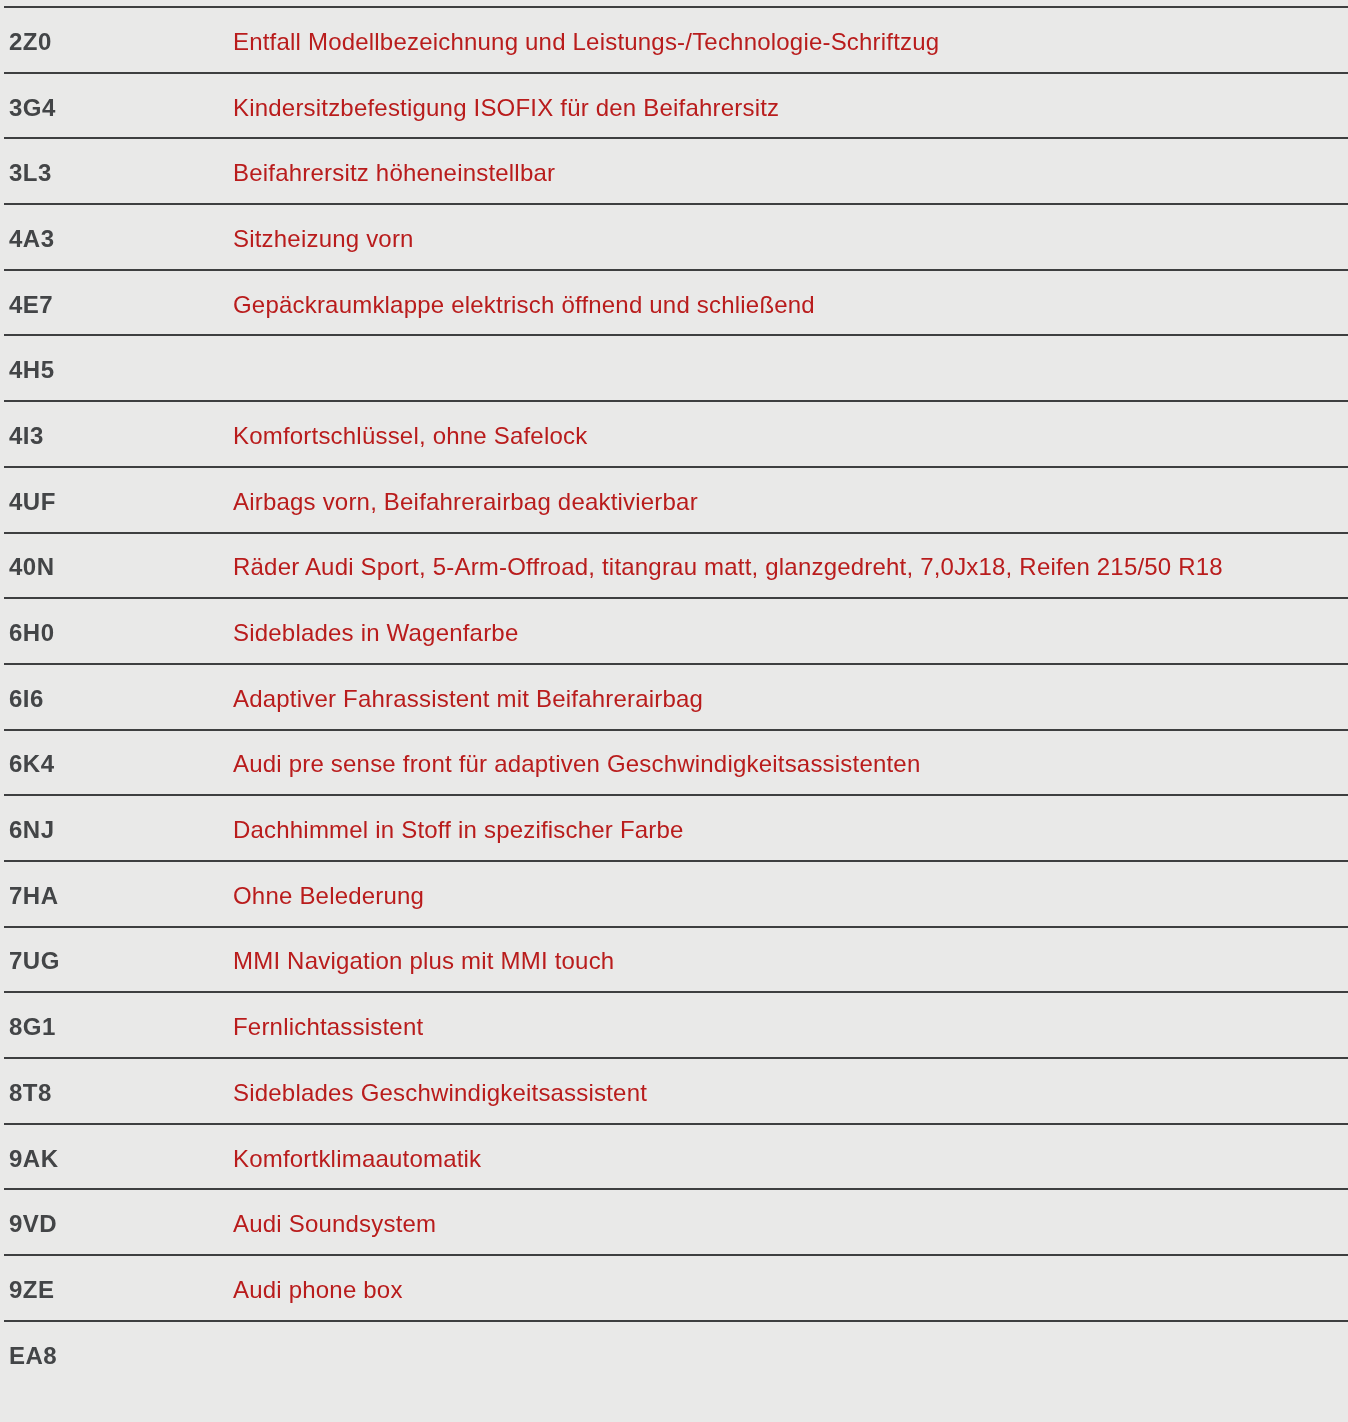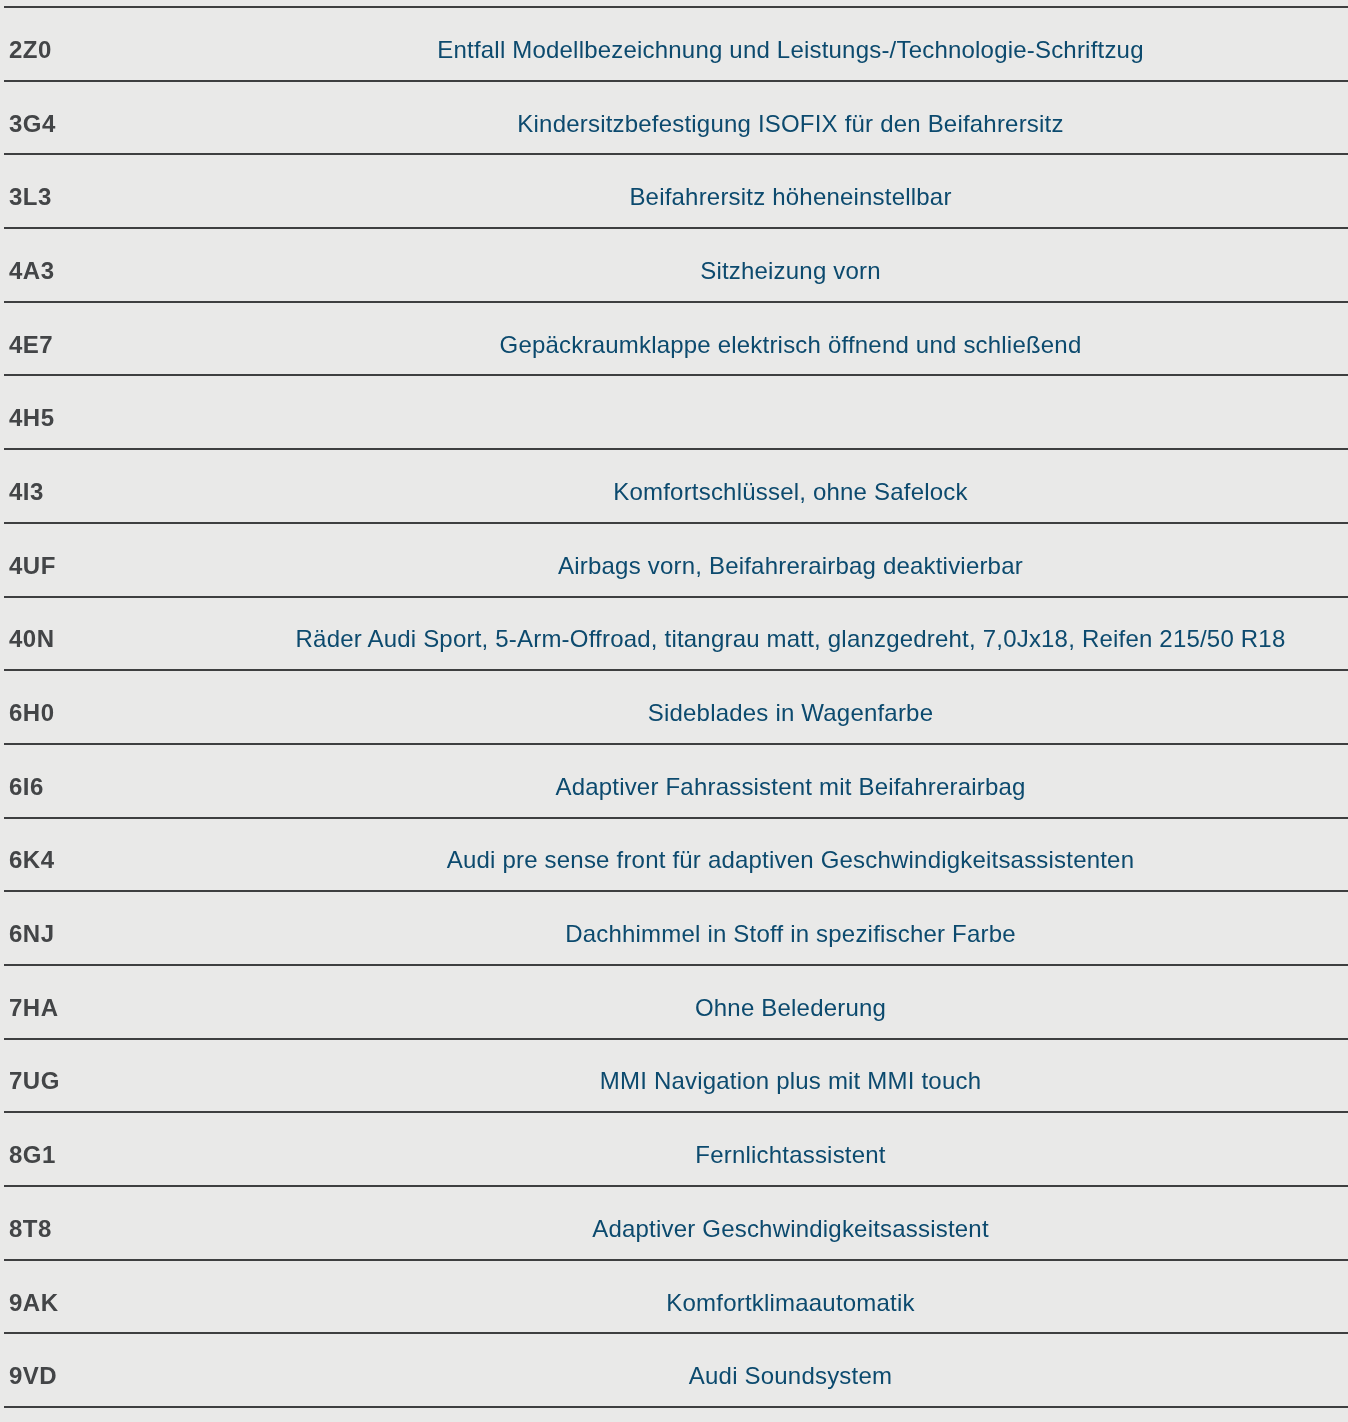--- a/index.html
+++ b/index.html
@@ -16,40 +16,39 @@
   .table {
     margin-top: 6px;
     width: 1344px;
     margin-left: 4px;
   }
   .row {
     display: flex;
     align-items: center;
     height: 59.7px;
     border-top: 2px solid #3e3f40;
-    padding-top: 12px;
+    padding-top: 4px;
     box-sizing: content-box;
   }
   .code {
     flex: 0 0 224px;
     padding-left: 5px;
     font-size: 24px;
     font-weight: bold;
     color: #434547;
     letter-spacing: 0.5px;
   }
   .desc {
     flex: 1 1 auto;
     font-size: 24px;
     font-weight: normal;
-    color: #0c4a6e;
+    color: #b91c1c;
     letter-spacing: 0.2px;
     white-space: nowrap;
     overflow: hidden;
-    text-align: center;
   }
 </style>
 </head>
 <body>
 
 <div class="table" id="equipment-table">
   <div class="row">
     <span class="code">2Z0</span>
     <span class="desc">Entfall Modellbezeichnung und Leistungs-/Technologie-Schriftzug</span>
   </div>
@@ -125,21 +124,21 @@
     <span class="desc">MMI Navigation plus mit MMI touch</span>
   </div>
 
   <div class="row">
     <span class="code">8G1</span>
     <span class="desc">Fernlichtassistent</span>
   </div>
 
   <div class="row">
     <span class="code">8T8</span>
-    <span class="desc">Adaptiver Geschwindigkeitsassistent</span>
+    <span class="desc">Sideblades Geschwindigkeitsassistent</span>
   </div>
 
   <div class="row">
     <span class="code">9AK</span>
     <span class="desc">Komfortklimaautomatik</span>
   </div>
 
   <div class="row">
     <span class="code">9VD</span>
     <span class="desc">Audi Soundsystem</span>

